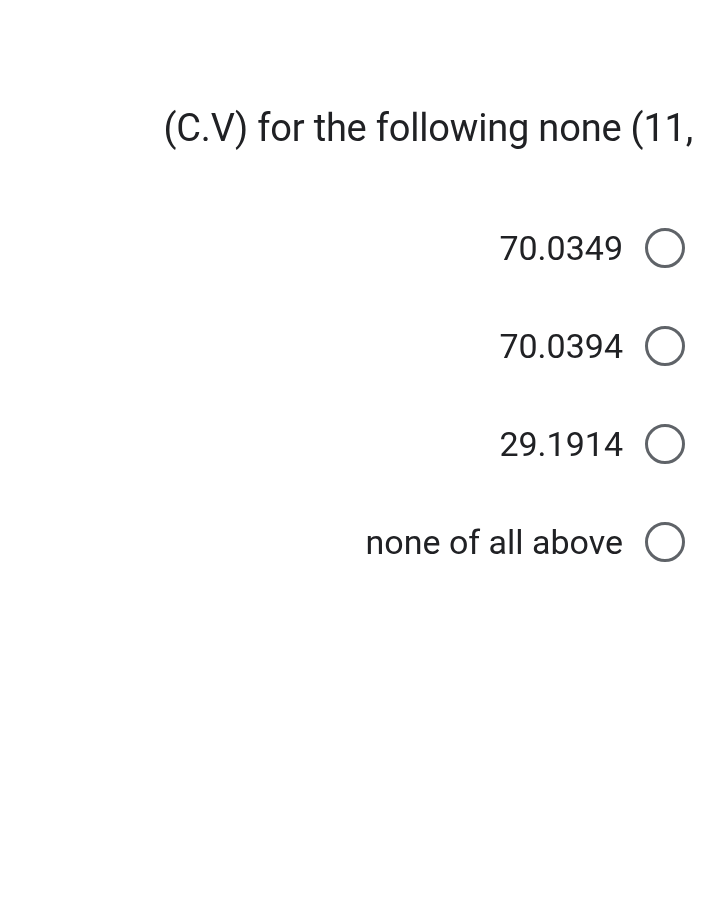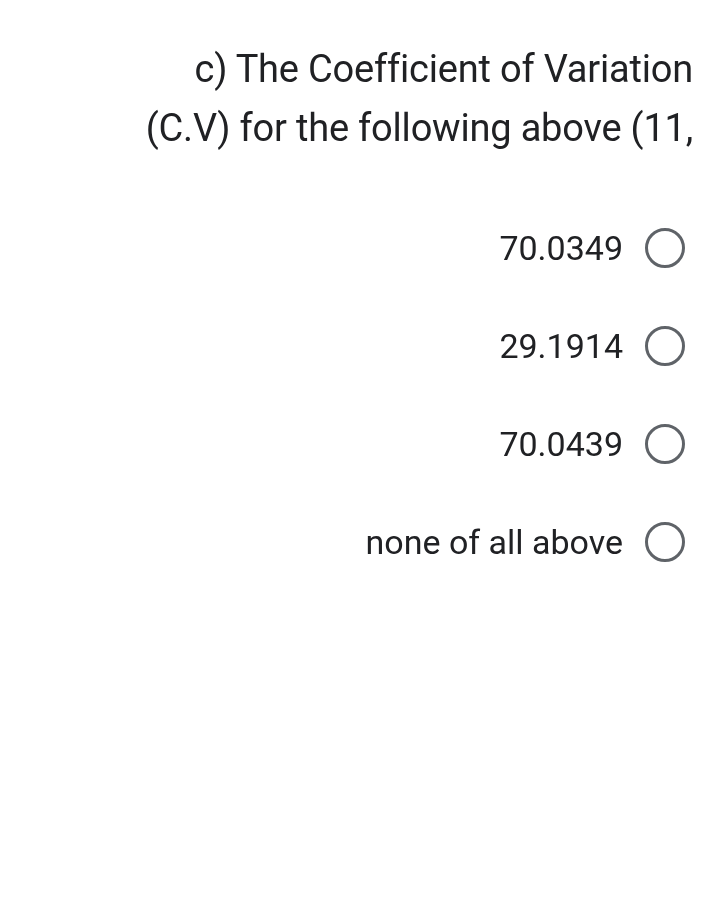--- a/index.html
+++ b/index.html
@@ -48,34 +48,34 @@
       border: 3px solid #5f6368;
       border-radius: 50%;
       flex-shrink: 0;
       background: transparent;
     }
   </style>
 </head>
 <body>
 
 <div class="question-text">
-  <span>c) The Coefficient of Variation</span><br>
-  <span>(C.V) for the following above (11,</span><br>
+  <br>
+  <span>(C.V) for the following none (11,</span><br>
 </div>
 
 <div class="options-container">
   <div class="option-row">
     <span class="option-label">70.0349</span>
     <span class="radio-circle"></span>
   </div>
   <div class="option-row">
-    <span class="option-label">29.1914</span>
+    <span class="option-label">70.0394</span>
     <span class="radio-circle"></span>
   </div>
   <div class="option-row">
-    <span class="option-label">70.0439</span>
+    <span class="option-label">29.1914</span>
     <span class="radio-circle"></span>
   </div>
   <div class="option-row">
     <span class="option-label">none of all above</span>
     <span class="radio-circle"></span>
   </div>
 </div>
 
 </body></html>

